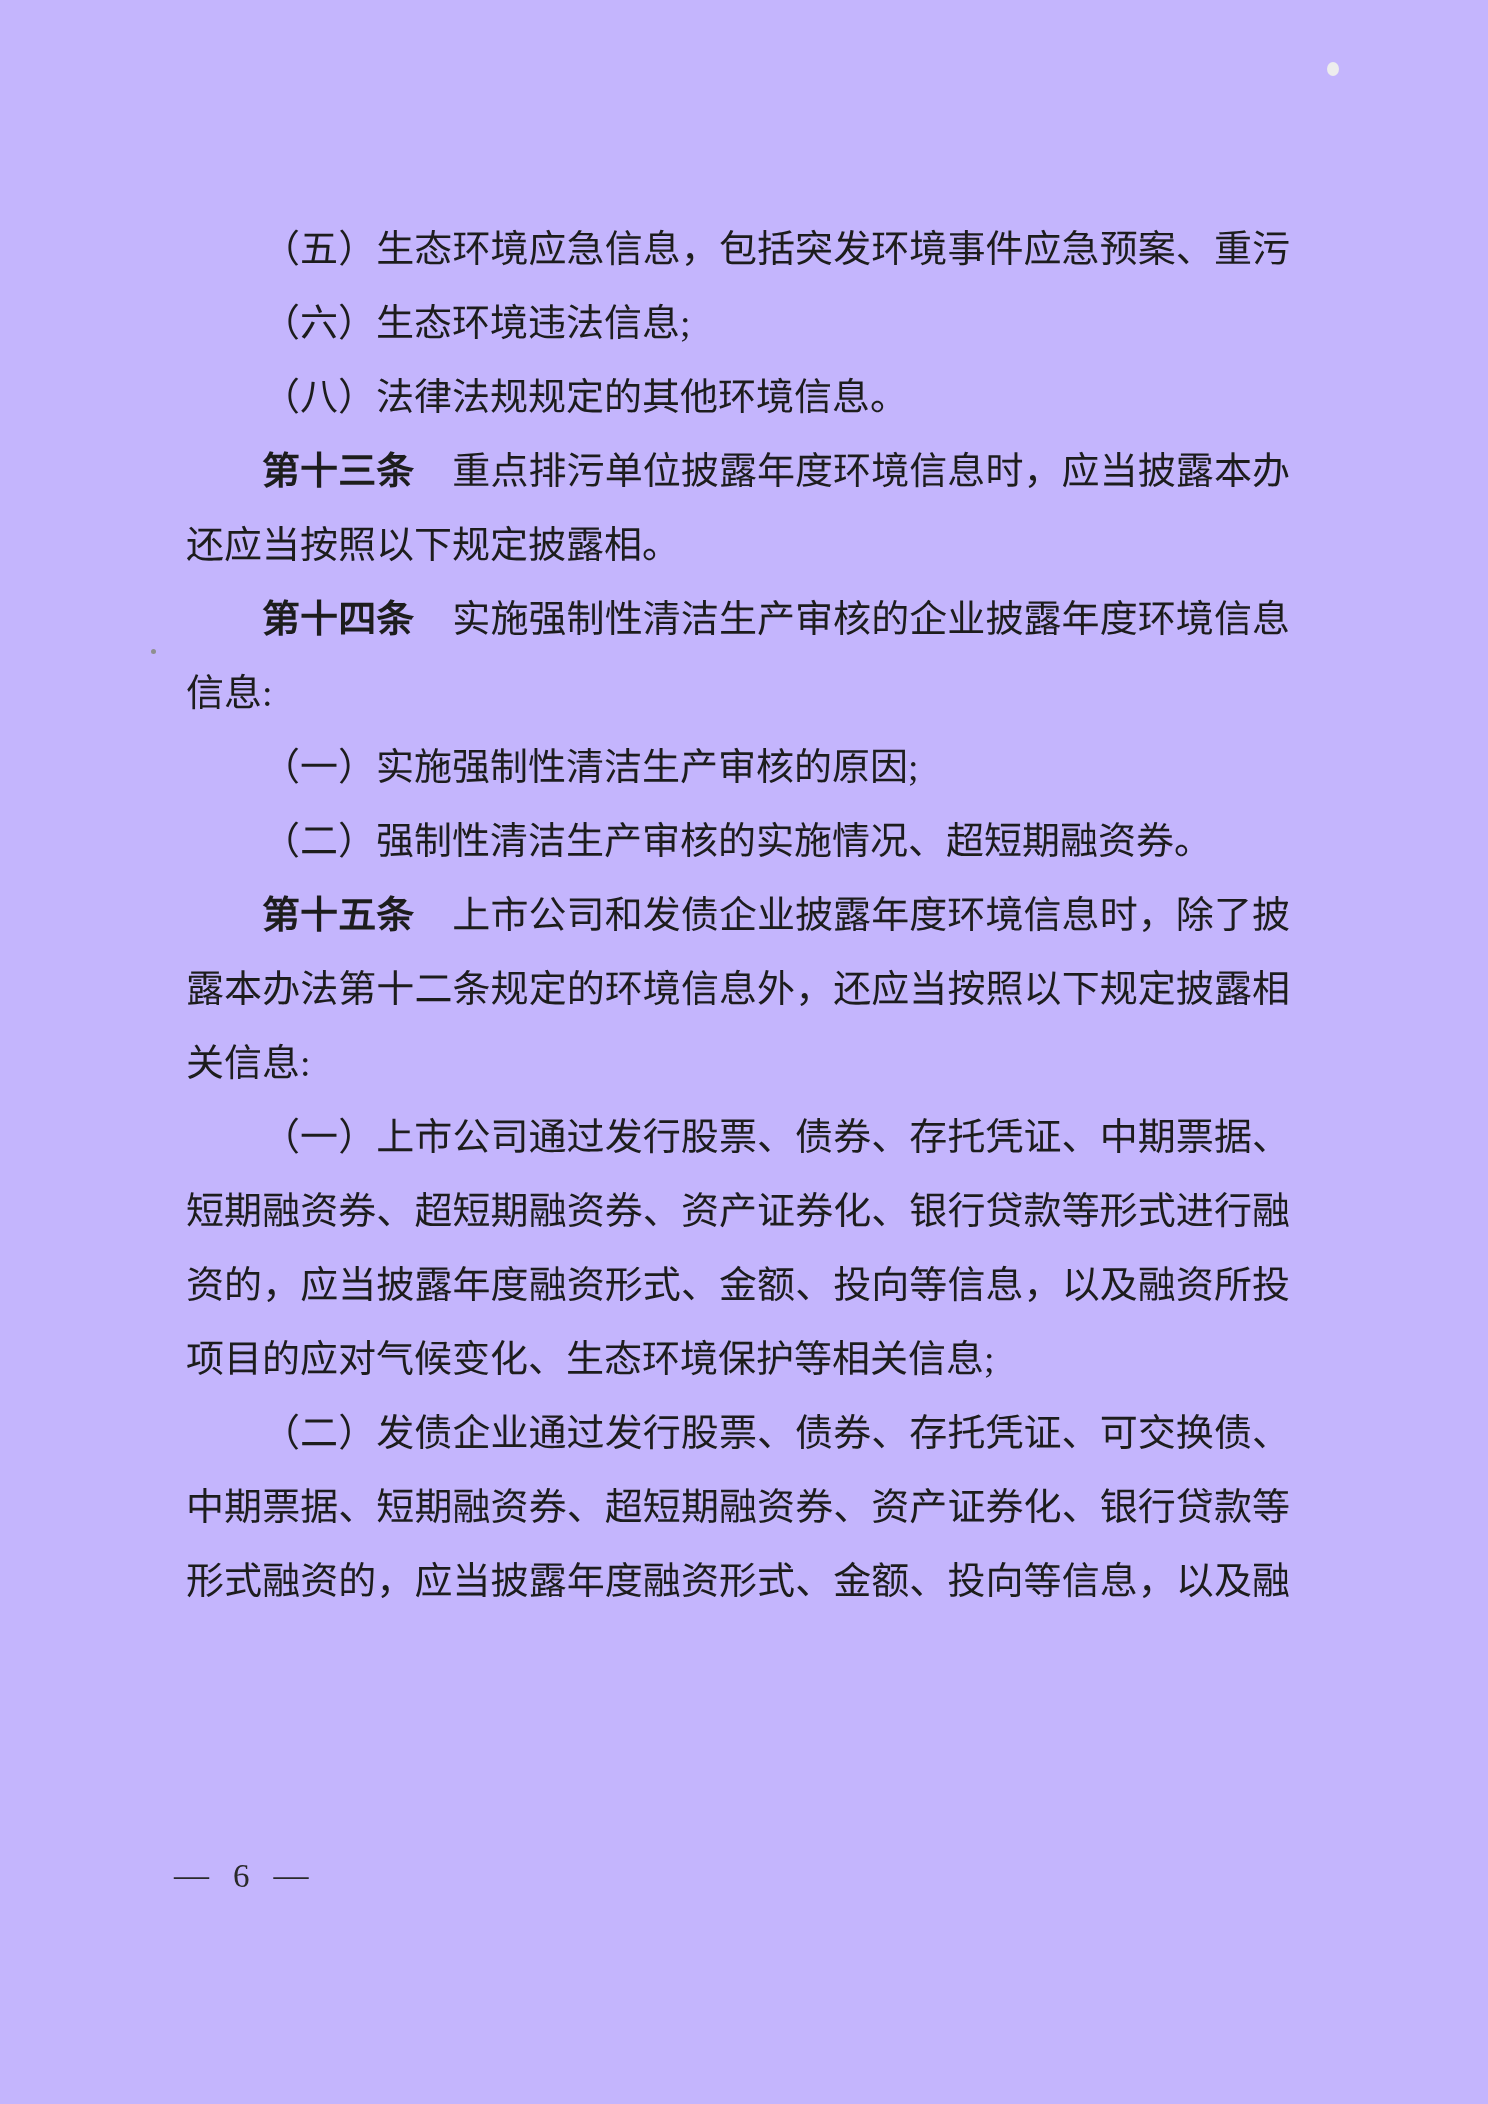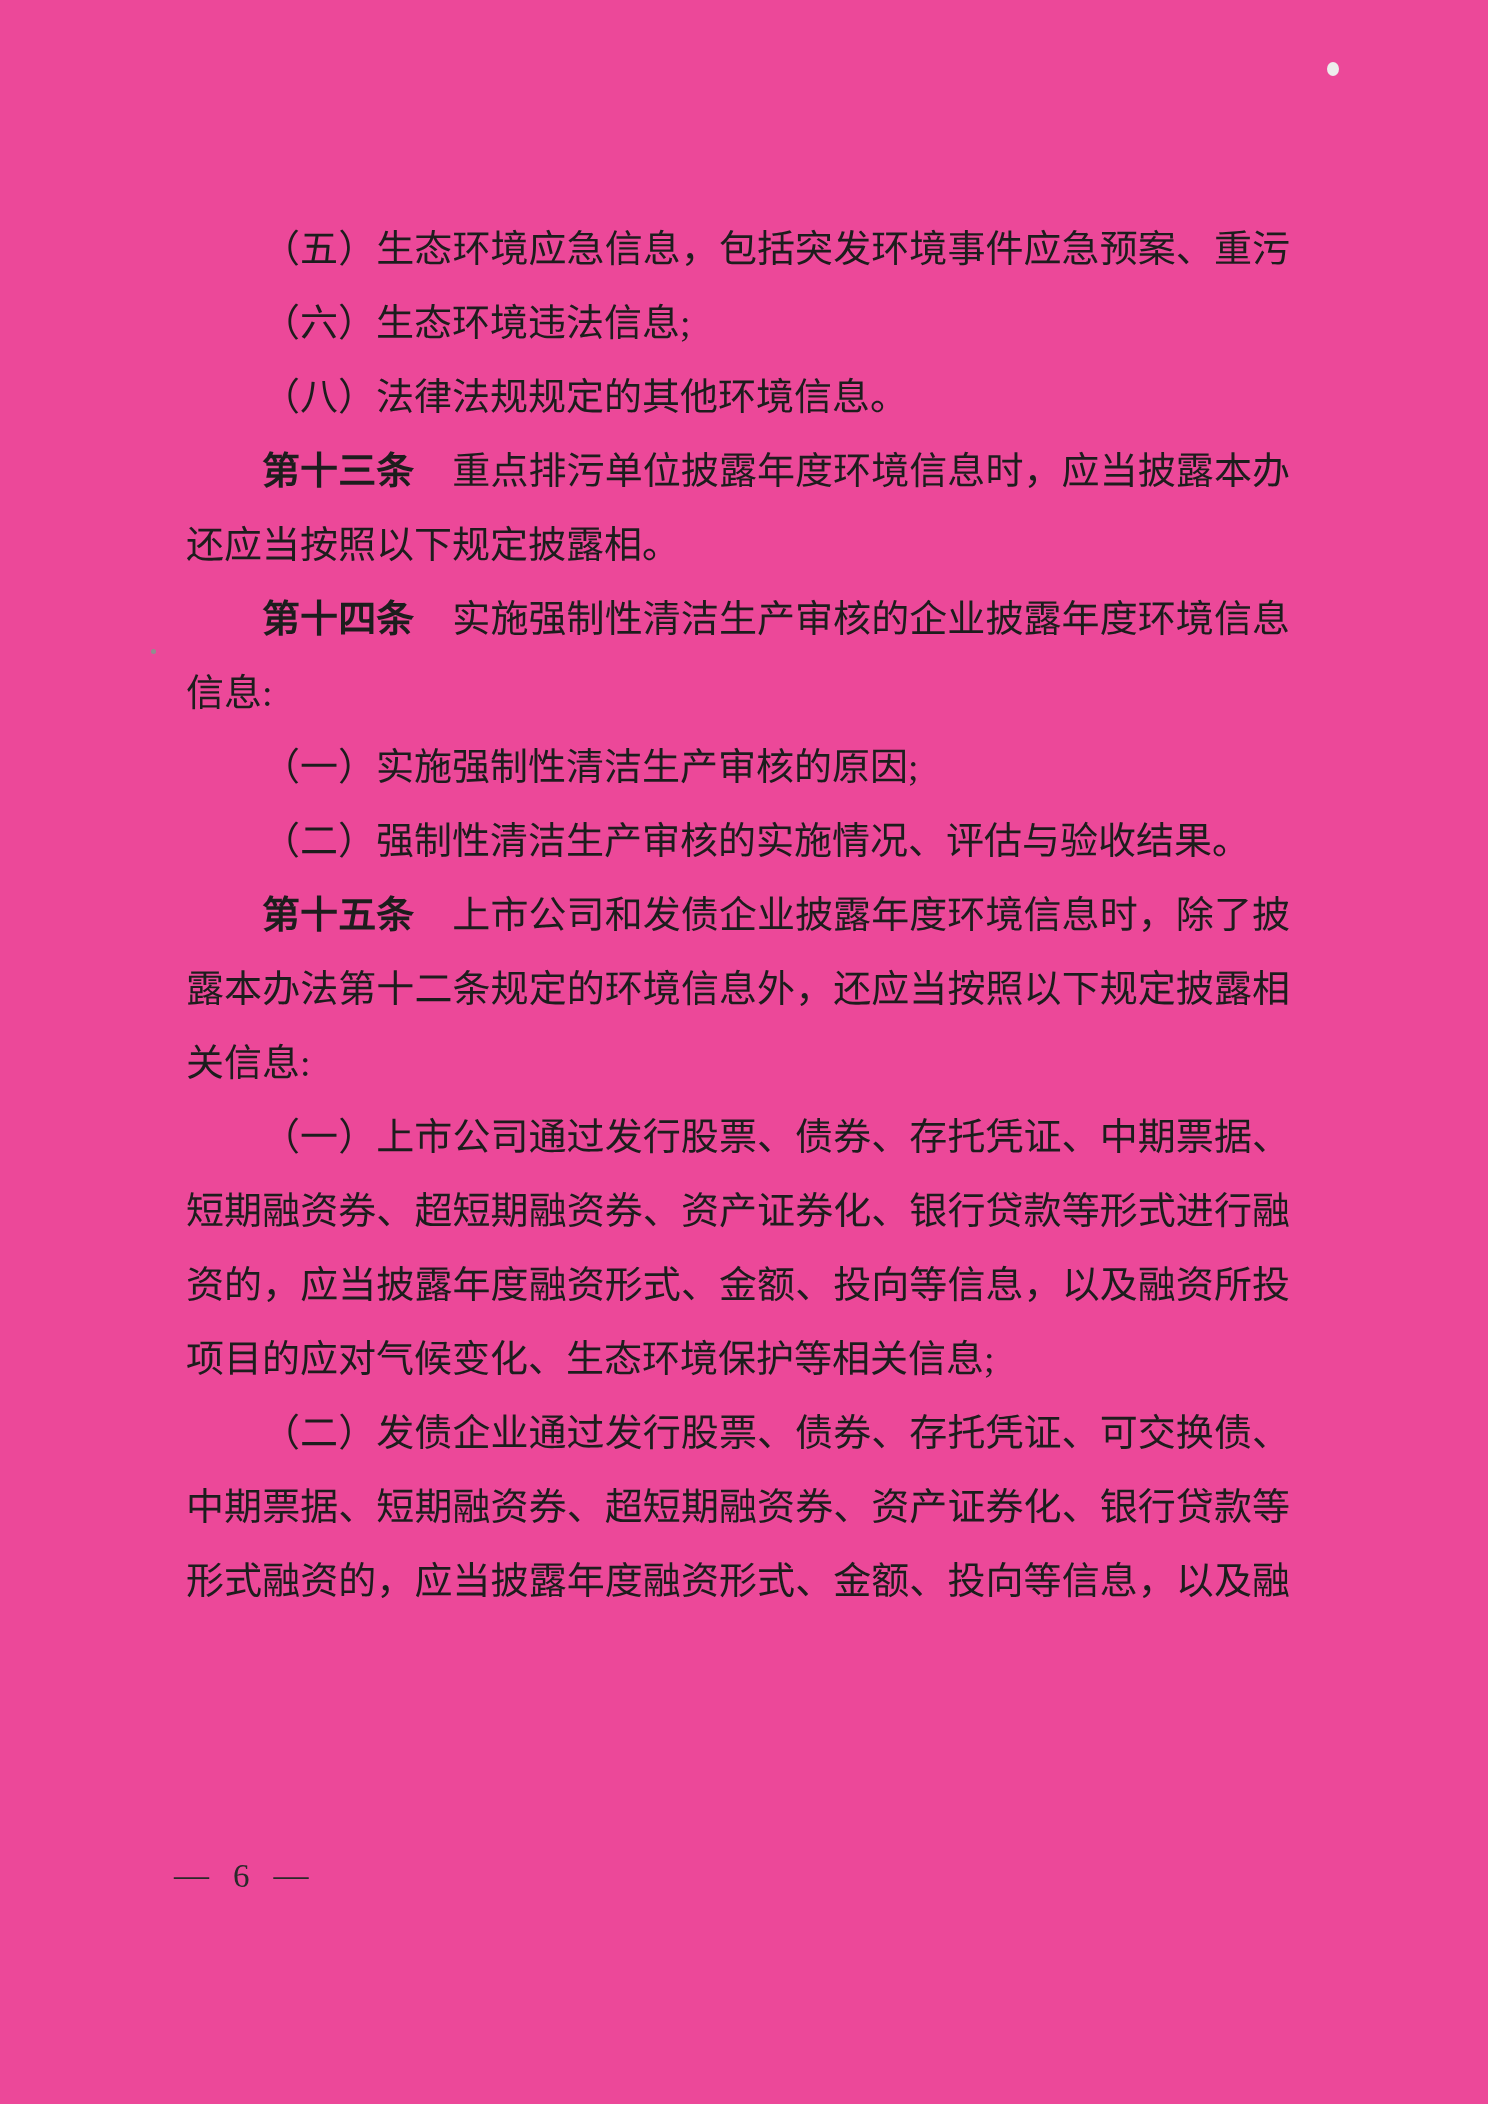--- a/index.html
+++ b/index.html
@@ -1,20 +1,20 @@
 <!DOCTYPE html>
 <html lang="zh-CN"><head>
 <meta charset="utf-8">
 <style>
   html, body { margin: 0; padding: 0; background: #ffffff; }
   .page {
     position: relative;
     width: 1488px;
     height: 2104px;
-    background: #ec4899;
+    background: #c4b5fd;
     overflow: hidden;
   }
   .doc-body {
     position: absolute;
     left: 186px;
     top: 212px;
     width: 1104px;
     font-family: "Liberation Serif", "DejaVu Serif", serif;
     font-size: 38px;
     line-height: 74px;
@@ -66,21 +66,21 @@
     <div class="line indent fill">（五）生态环境应急信息，包括突发环境事件应急预案、重污</div>
     <div class="line indent">（六）生态环境违法信息;</div>
     <div class="line indent">（八）法律法规规定的其他环境信息。</div>
 
     <div class="line indent fill"><span class="artnum">第十三条</span><span class="artrest">重点排污单位披露年度环境信息时，应当披露本办</span></div>
     <div class="line">还应当按照以下规定披露相。</div>
 
     <div class="line indent fill"><span class="artnum">第十四条</span><span class="artrest">实施强制性清洁生产审核的企业披露年度环境信息</span></div>
     <div class="line">信息:</div>
     <div class="line indent">（一）实施强制性清洁生产审核的原因;</div>
-    <div class="line indent">（二）强制性清洁生产审核的实施情况、评估与验收结果。</div>
+    <div class="line indent">（二）强制性清洁生产审核的实施情况、超短期融资券。</div>
 
     <div class="line indent fill"><span class="artnum">第十五条</span><span class="artrest">上市公司和发债企业披露年度环境信息时，除了披</span></div>
     <div class="line fill">露本办法第十二条规定的环境信息外，还应当按照以下规定披露相</div>
     <div class="line">关信息:</div>
     <div class="line indent fill">（一）上市公司通过发行股票、债券、存托凭证、中期票据、</div>
     <div class="line fill">短期融资券、超短期融资券、资产证券化、银行贷款等形式进行融</div>
     <div class="line fill">资的，应当披露年度融资形式、金额、投向等信息，以及融资所投</div>
     <div class="line">项目的应对气候变化、生态环境保护等相关信息;</div>
     <div class="line indent fill">（二）发债企业通过发行股票、债券、存托凭证、可交换债、</div>
     <div class="line fill">中期票据、短期融资券、超短期融资券、资产证券化、银行贷款等</div>

